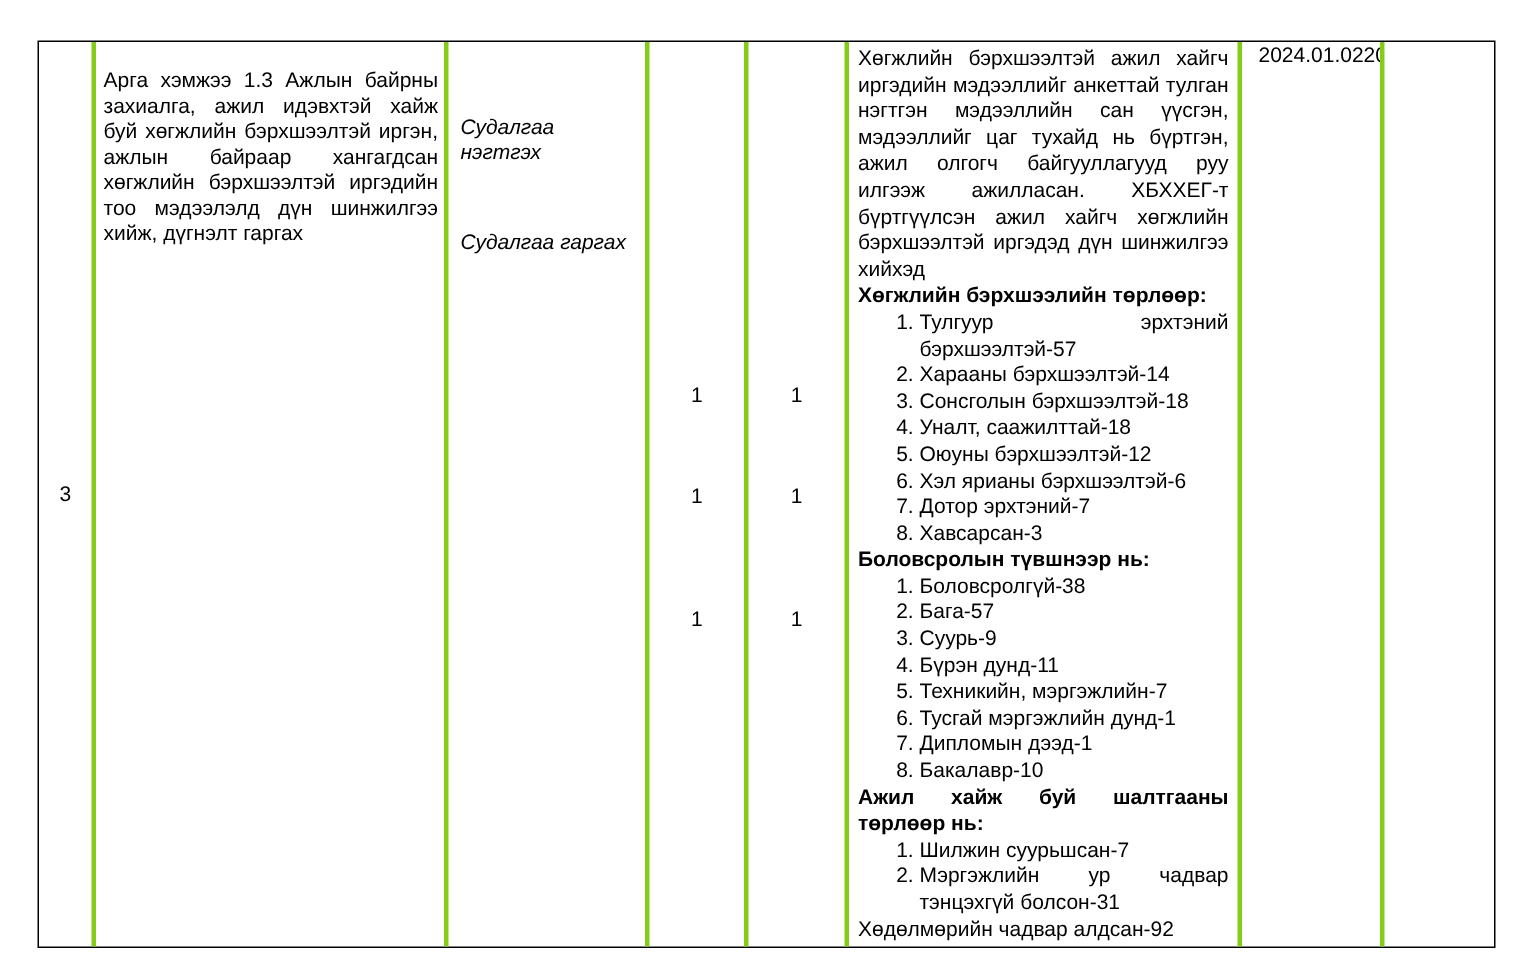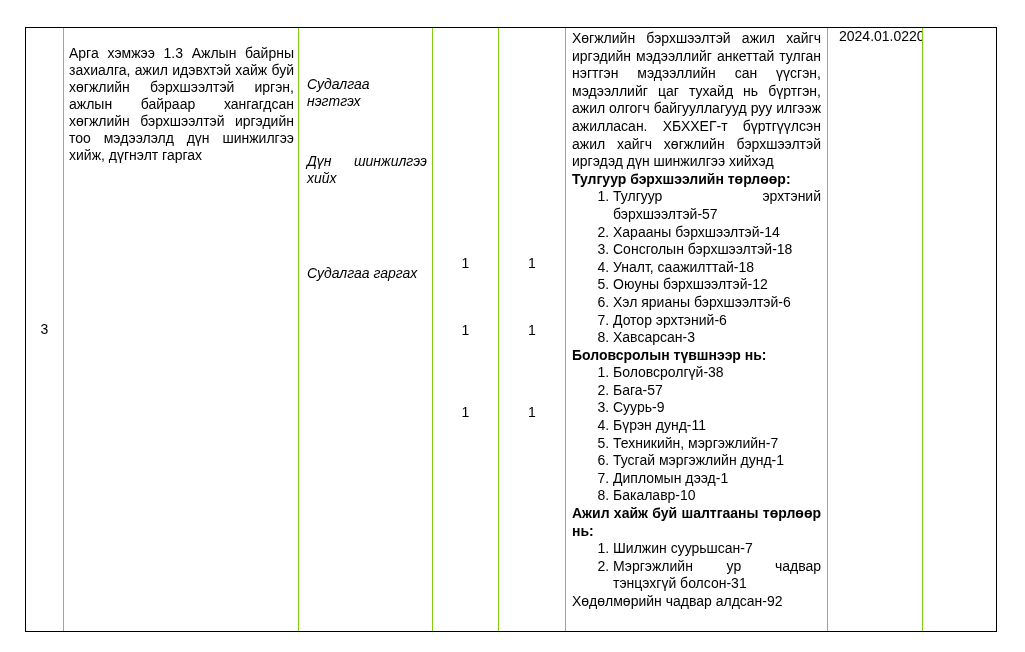--- a/index.html
+++ b/index.html
@@ -21,21 +21,21 @@
     top: 27px;
     width: 972px;
     height: 605px;
     border: 1px solid #000000;
     box-sizing: border-box;
     display: grid;
     grid-template-columns: 38px 235px 134px 66px 67px 262px 95px 1fr;
     background: #ffffff;
   }
   .cell {
-    border-right: 1px solid #84cc16;
+    border-right: 3px solid #84cc16;
     box-sizing: border-box;
     overflow: hidden;
     font-size: 14px;
     line-height: 17px;
   }
   .cell:last-child { border-right: none; }
 
   
   .cell-number {
     display: flex;
@@ -109,21 +109,20 @@
   </div>
 
   <div class="cell cell-measure">
     <span>Арга хэмжээ 1.3 Ажлын байрны захиалга, ажил идэвхтэй хайж буй хөгжлийн бэрхшээлтэй иргэн, ажлын байраар хангагдсан хөгжлийн бэрхшээлтэй иргэдийн тоо мэдээлэлд дүн шинжилгээ хийж, дүгнэлт гаргах</span>
   </div>
 
   <div class="cell cell-activities">
 
       <div class="activity">Судалгаа нэгтгэх</div>
 
-      <div class="activity">Дүн шинжилгээ хийх</div>
 
       <div class="activity">Судалгаа гаргах</div>
     </div>
 
   <div class="cell cell-counts">
 
       <div class="count">1</div>
 
       <div class="count">1</div>
 
@@ -135,36 +134,36 @@
       <div class="count">1</div>
 
       <div class="count">1</div>
 
       <div class="count">1</div>
     </div>
 
   <div class="cell cell-performance">
     <p>Хөгжлийн бэрхшээлтэй ажил хайгч иргэдийн мэдээллийг анкеттай тулган нэгтгэн мэдээллийн сан үүсгэн, мэдээллийг цаг тухайд нь бүртгэн, ажил олгогч байгууллагууд руу илгээж ажилласан. ХБХХЕГ-т бүртгүүлсэн ажил хайгч хөгжлийн бэрхшээлтэй иргэдэд дүн шинжилгээ хийхэд</p>
 
-    <p class="section-heading">Тулгуур бэрхшээлийн төрлөөр:</p>
+    <p class="section-heading">Хөгжлийн бэрхшээлийн төрлөөр:</p>
     <ol>
 
         <li>Тулгуур эрхтэний бэрхшээлтэй-57</li>
 
         <li>Харааны бэрхшээлтэй-14</li>
 
         <li>Сонсголын бэрхшээлтэй-18</li>
 
         <li>Уналт, саажилттай-18</li>
 
         <li>Оюуны бэрхшээлтэй-12</li>
 
         <li>Хэл ярианы бэрхшээлтэй-6</li>
 
-        <li>Дотор эрхтэний-6</li>
+        <li>Дотор эрхтэний-7</li>
 
         <li>Хавсарсан-3</li>
       </ol>
 
     <p class="section-heading">Боловсролын түвшнээр нь:</p>
     <ol>
 
         <li>Боловсролгүй-38</li>
 
         <li>Бага-57</li>

